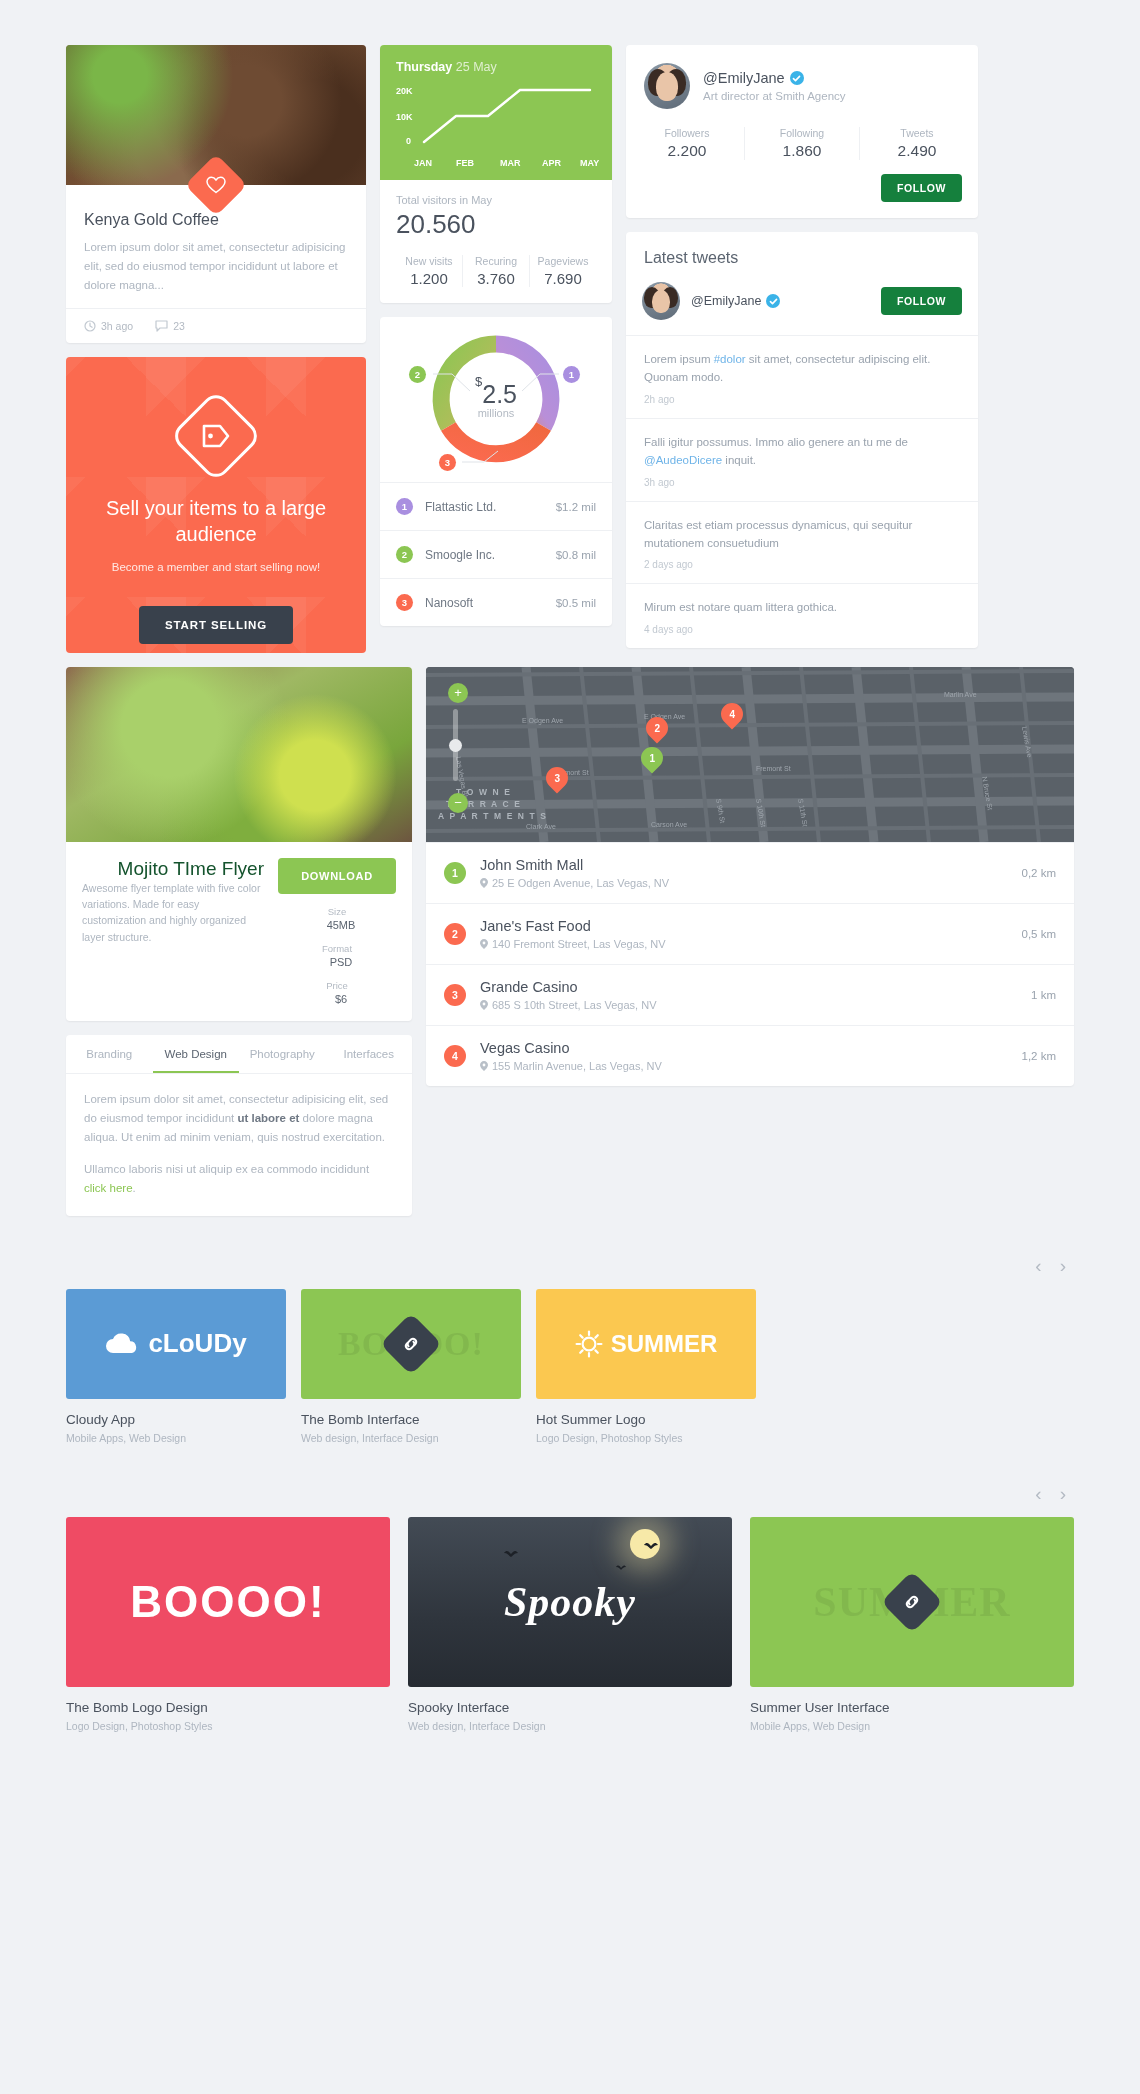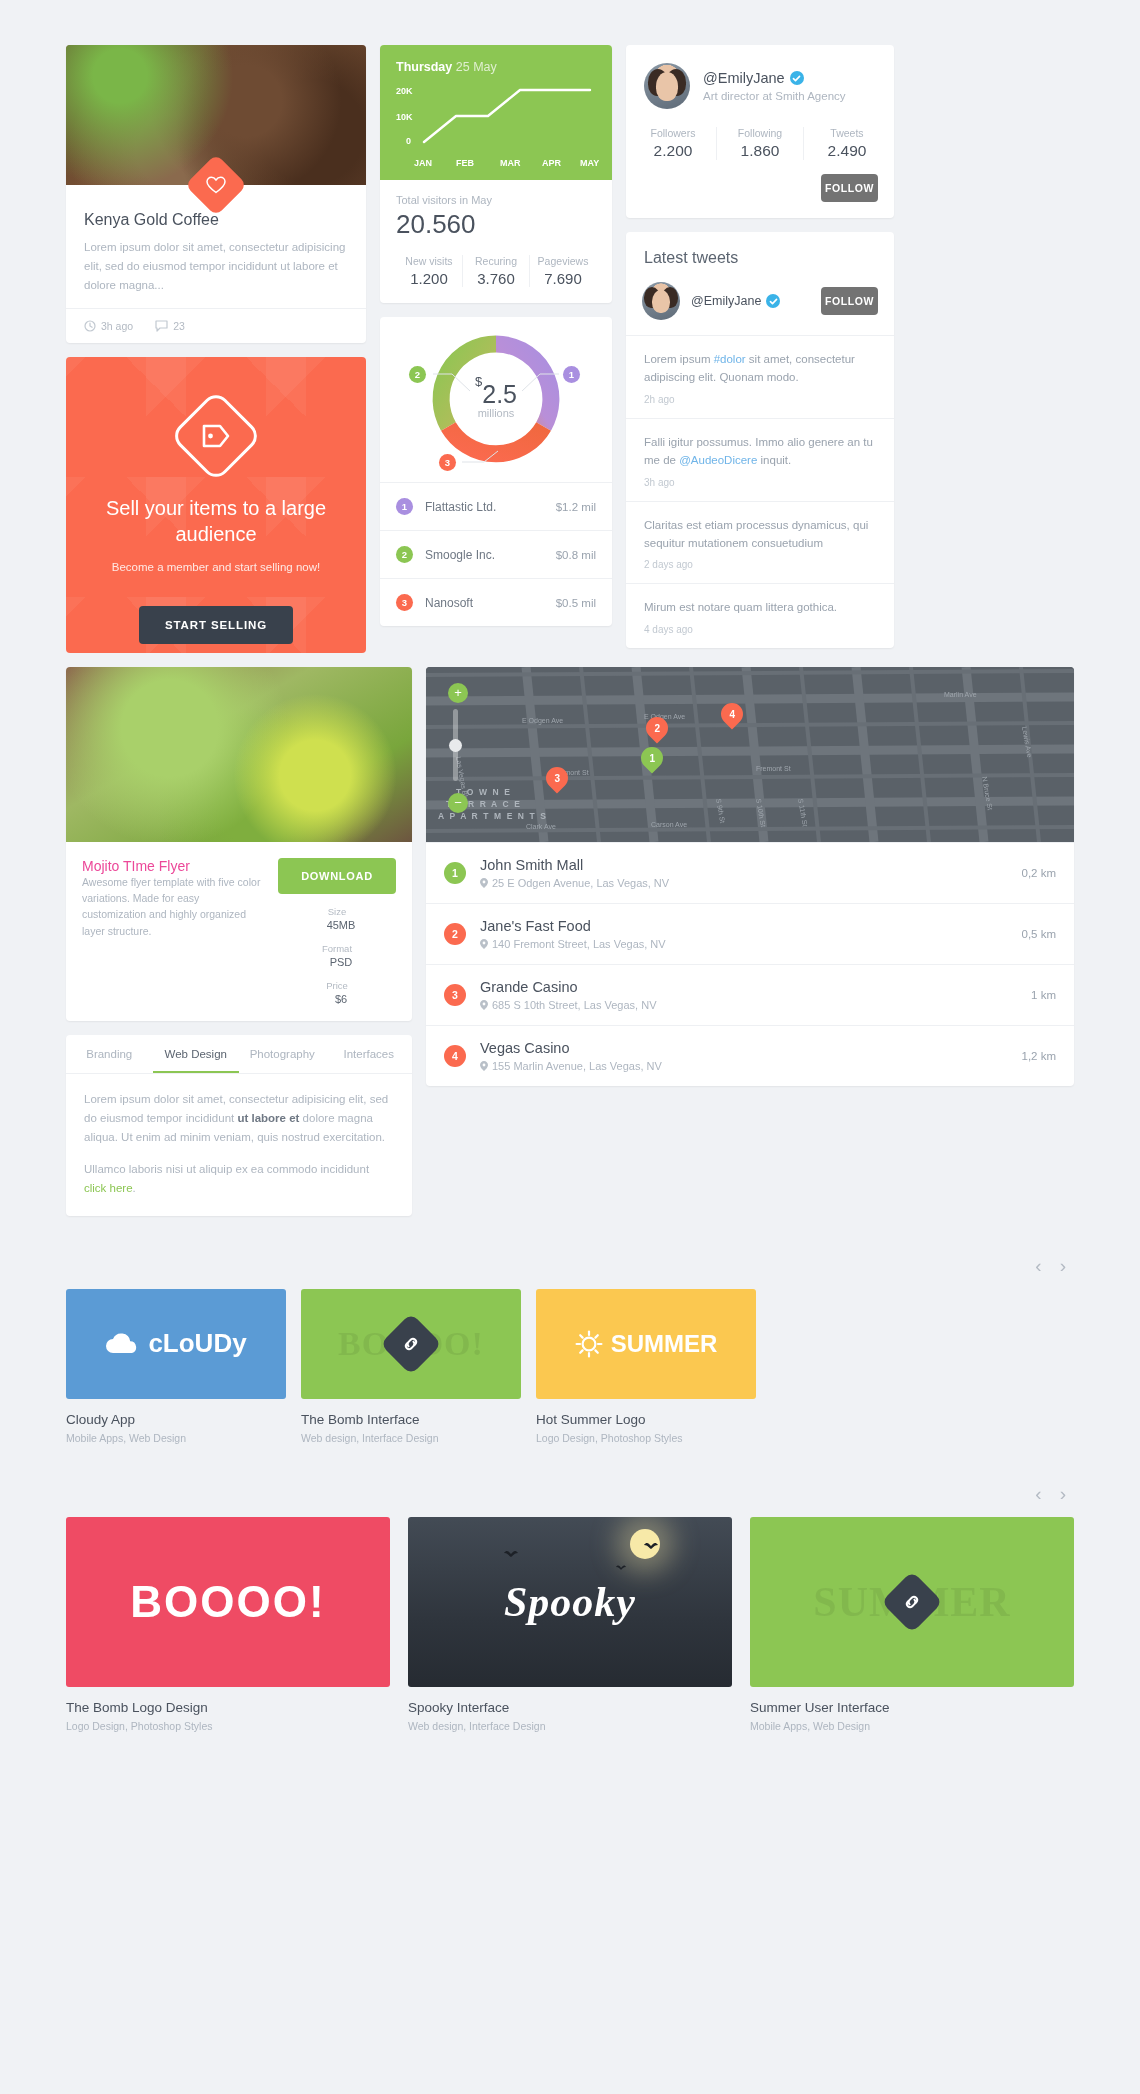--- a/index.html
+++ b/index.html
@@ -10,21 +10,21 @@
     color: #5b6470;
     overflow: hidden;
   }
   .wrap { width: 1008px; margin: 0 auto; padding-top: 45px; position: relative; }
   .card { background: #fff; border-radius: 4px; box-shadow: 0 1px 2px rgba(0,0,0,.06); overflow: hidden; }
 
   
   .row1 { display: flex; gap: 14px; align-items: flex-start; }
   .col-a { width: 300px; }
   .col-b { width: 232px; }
-  .col-c { width: 268px; }
+  .col-c { width: 352px; }
 
   
   .coffee-img {
     height: 140px; position: relative;
     background:
       radial-gradient(circle at 18% 22%, #7ab648 0 10%, rgba(122,182,72,0) 42%),
       radial-gradient(circle at 60% 40%, #6e4b33 0 18%, rgba(110,75,51,0) 48%),
       radial-gradient(circle at 82% 62%, #4a2f1e 0 20%, rgba(74,47,30,0) 52%),
       radial-gradient(circle at 35% 75%, #8a6a4d 0 16%, rgba(138,106,77,0) 46%),
       linear-gradient(135deg,#5d3d28 0%,#7a5436 45%,#6b4630 100%);
@@ -118,22 +118,22 @@
     box-shadow: -9px -4px 0 -1px #3a2b24, 9px -4px 0 -1px #3a2b24; }
   .prof-handle { font-size: 14.5px; color: #4a525e; display: flex; align-items: center; gap: 5px; }
   .prof-role { font-size: 11.5px; color: #aeb6c0; margin-top: 4px; }
   .verified { width: 14px; height: 14px; border-radius: 50%; background: #3ab3e8;
     display: inline-flex; align-items: center; justify-content: center; }
   .prof-stats { display: flex; padding: 18px 4px 0; }
   .ps { flex: 1; text-align: center; border-left: 1px solid #eef0f3; }
   .ps:first-child { border-left: 0; }
   .ps .l { font-size: 10.5px; color: #aeb6c0; }
   .ps .v { font-size: 15.5px; color: #4a525e; margin-top: 3px; }
-  .follow-btn { background: #737373; color: #fff; border: 0; border-radius: 4px;
-    padding: 8px 4px; font-size: 10.5px; font-weight: bold; letter-spacing: .6px;
+  .follow-btn { background: #15803d; color: #fff; border: 0; border-radius: 4px;
+    padding: 8px 16px; font-size: 10.5px; font-weight: bold; letter-spacing: .6px;
     cursor: pointer; font-family: "Liberation Sans", sans-serif; }
   .prof-follow { display: flex; justify-content: flex-end; padding: 14px 16px 16px; }
 
   
   .tweets-card { margin-top: 14px; }
   .tweets-title { font-size: 16px; color: #5b6470; font-weight: normal; padding: 17px 18px 15px; }
   .tw-head { display: flex; align-items: center; gap: 11px; padding: 0 16px 15px;
     border-bottom: 1px solid #eef0f3; }
   .tw-head .avatar { width: 38px; height: 38px; }
   .tw-handle { flex: 1; font-size: 12.5px; color: #4a525e; display: flex; align-items: center; gap: 5px; }
@@ -147,21 +147,21 @@
   .row2 { display: flex; gap: 14px; margin-top: 14px; align-items: flex-start; }
   .flyer-card { width: 346px; }
   .flyer-img { height: 175px;
     background:
       radial-gradient(circle at 72% 62%, #cfe04f 0 13%, rgba(207,224,79,0) 30%),
       radial-gradient(circle at 30% 35%, #a9d06a 0 18%, rgba(169,208,106,0) 44%),
       radial-gradient(circle at 55% 80%, #7fae3e 0 16%, rgba(127,174,62,0) 42%),
       linear-gradient(150deg,#8d6b4e 0%,#9fb863 38%,#79a63c 72%,#6d5540 100%); }
   .flyer-body { display: flex; padding: 16px 16px 0; gap: 14px; }
   .flyer-left { flex: 1; }
-  .flyer-title { font-size: 14px; color: #ec4899; font-weight: normal; }
+  .flyer-title { font-size: 19px; color: #14532d; font-weight: normal; text-align: right; }
   .flyer-desc { font-size: 10.5px; line-height: 1.55; color: #aeb6c0; }
   .dl-btn { background: #8cc653; color: #fff; border: 0; border-radius: 4px;
     padding: 12px 0; width: 118px; font-size: 11px; font-weight: bold;
     letter-spacing: .7px; cursor: pointer; font-family: "Liberation Sans", sans-serif; }
   .meta-row { display: flex; gap: 12px; margin-top: 12px; text-align: center; flex-direction: column; }
   .meta-row .m .l { font-size: 9.5px; color: #b3bac3; }
   .meta-row .m .v { font-size: 11px; color: #5b6470; margin-top: 2px; margin-left: 8px; }
   .flyer-pad { height: 16px; }
 
   

